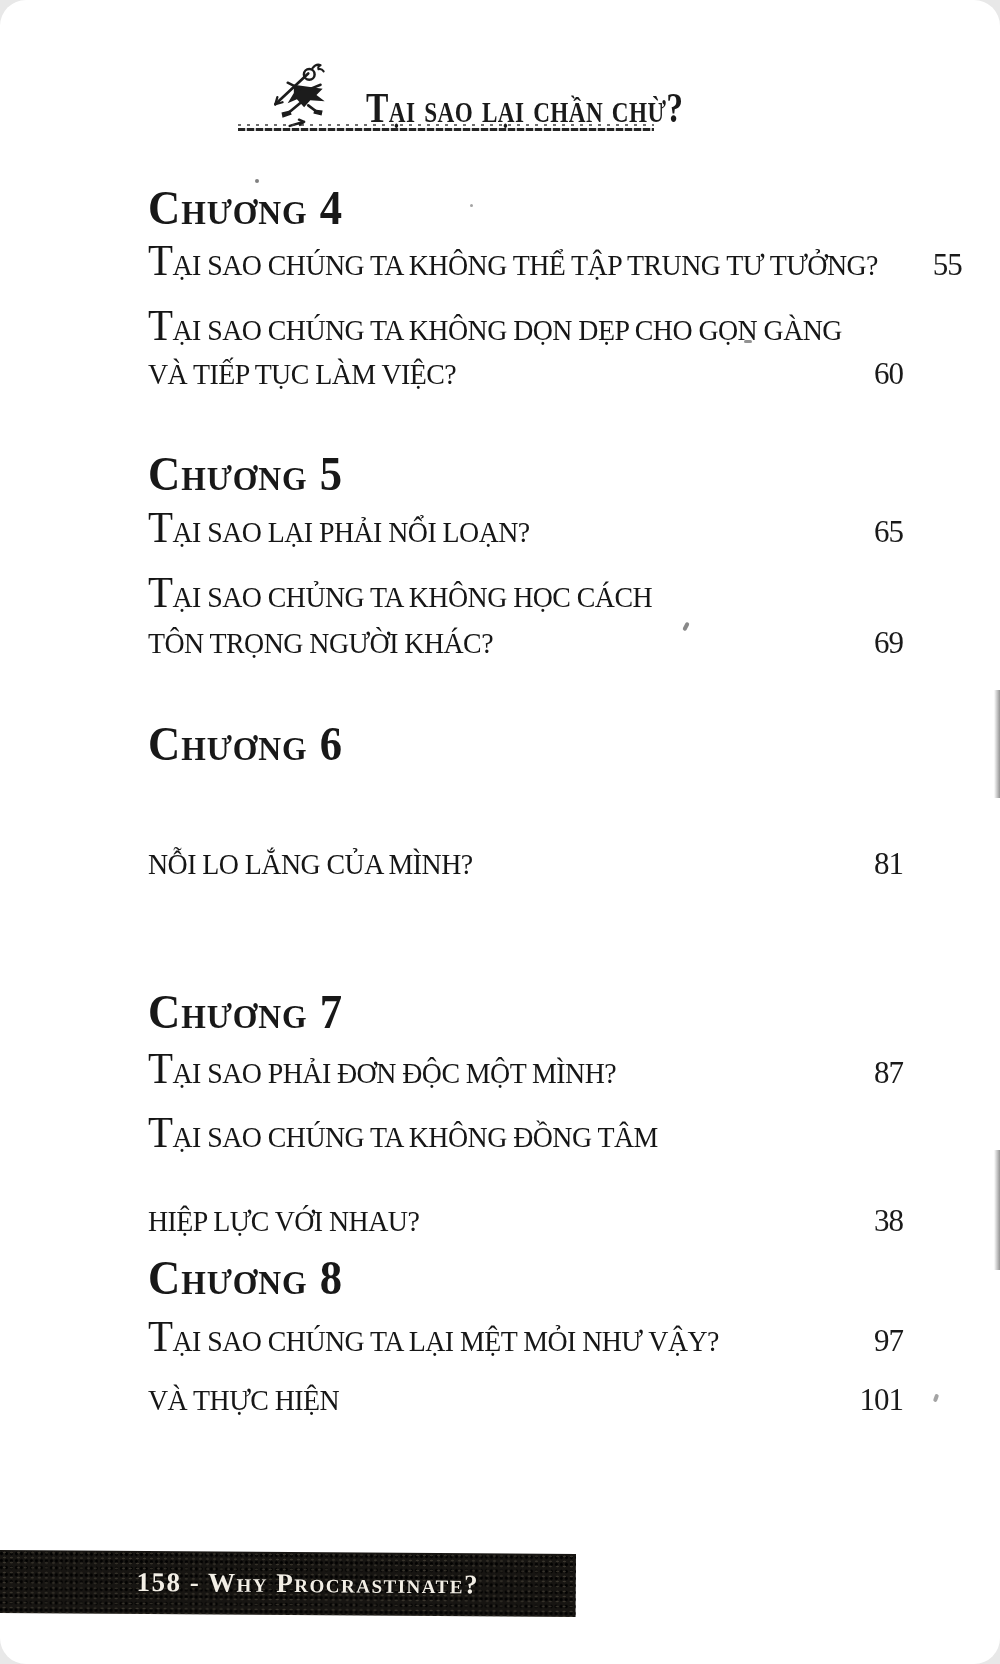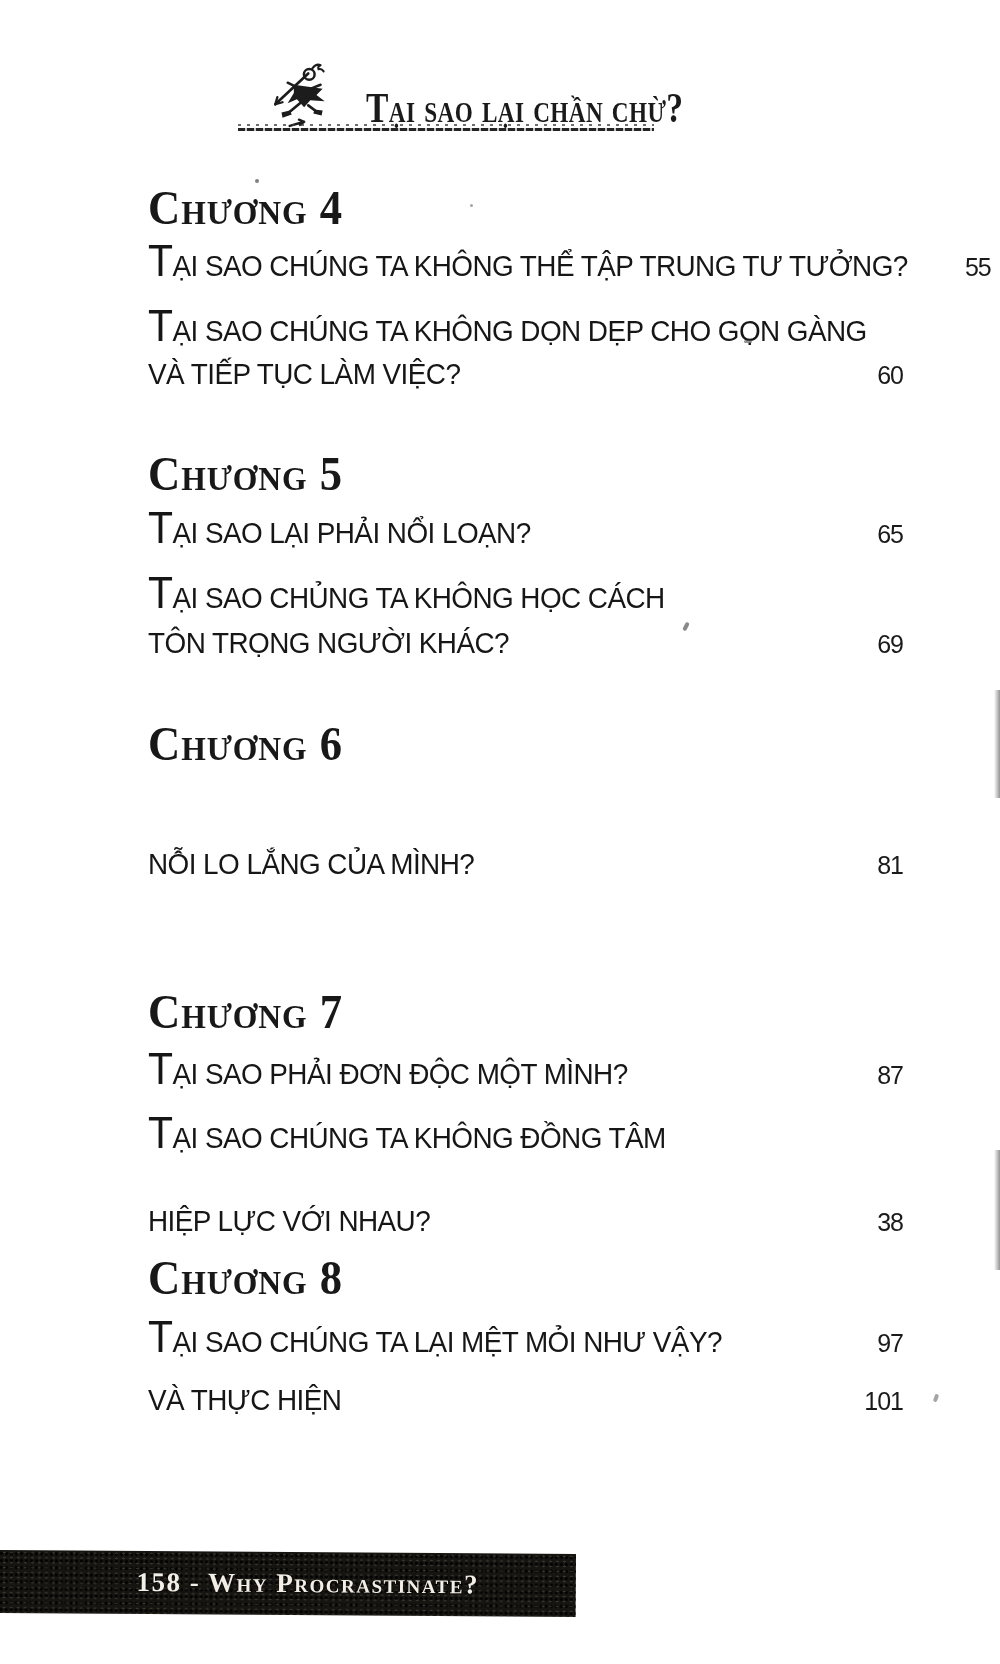--- a/index.html
+++ b/index.html
@@ -1,19 +1,20 @@
 <!DOCTYPE html>
 <html><head>
 <meta charset="utf-8">
 <style>
   html,body{margin:0;padding:0;background:#e8e8e8;}
   .page{
     position:relative;width:1000px;height:1664px;margin:0 auto;
     background:#ffffff;color:#141414;overflow:hidden;
     font-family:"Liberation Sans",sans-serif;
+    border-radius:26px;
   }
   
   .hdr-icon{position:absolute;left:268px;top:58px;width:64px;height:72px;}
   .hdr-title{
     position:absolute;left:366px;top:86px;
     font-family:"Liberation Serif",serif;font-weight:bold;
     font-variant:small-caps;font-size:42px;line-height:44px;letter-spacing:.5px;
     transform:scaleX(.80);transform-origin:0 0;white-space:nowrap;color:#1a1a1a;
   }
   .hdr-rule{
@@ -25,28 +26,28 @@
   
   .chapter{
     position:absolute;left:148px;margin:0;
     font-family:"Liberation Serif",serif;font-weight:bold;
     font-variant:small-caps;font-size:48px;line-height:52px;letter-spacing:1px;
     transform:scaleX(.93);transform-origin:0 0;white-space:nowrap;color:#181818;
   }
   
   .row{
     position:absolute;left:148px;right:97px;
-    display:flex;justify-content:space-between;align-items:baseline;white-space:nowrap;
+    display:flex;justify-content:space-between;align-items:baseline;white-space:nowrap;font-family:Liberation Serif, serif;
   }
   .line{
     font-size:30px;line-height:40px;letter-spacing:-.6px;
     transform:scaleX(.93);transform-origin:0 50%;color:#161616;
   }
   .initial{font-size:44px;line-height:40px;}
-  .page-num{font-size:25px;line-height:40px;letter-spacing:-1px;color:#1a1a1a;}
+  .page-num{font-size:31px;line-height:40px;letter-spacing:-1px;color:#1a1a1a;}
   
   .banner{
     position:absolute;left:-6px;top:1550px;width:582px;height:63px;
     background:#171512;
     background-image:
       radial-gradient(rgba(90,84,70,.55) 1px,transparent 1.6px),
       radial-gradient(rgba(0,0,0,.9) 1px,transparent 1.6px);
     background-size:7px 5px,5px 7px;
     transform:rotate(.4deg);transform-origin:0 0;
     display:flex;align-items:center;justify-content:center;padding-left:46px;box-sizing:border-box;

